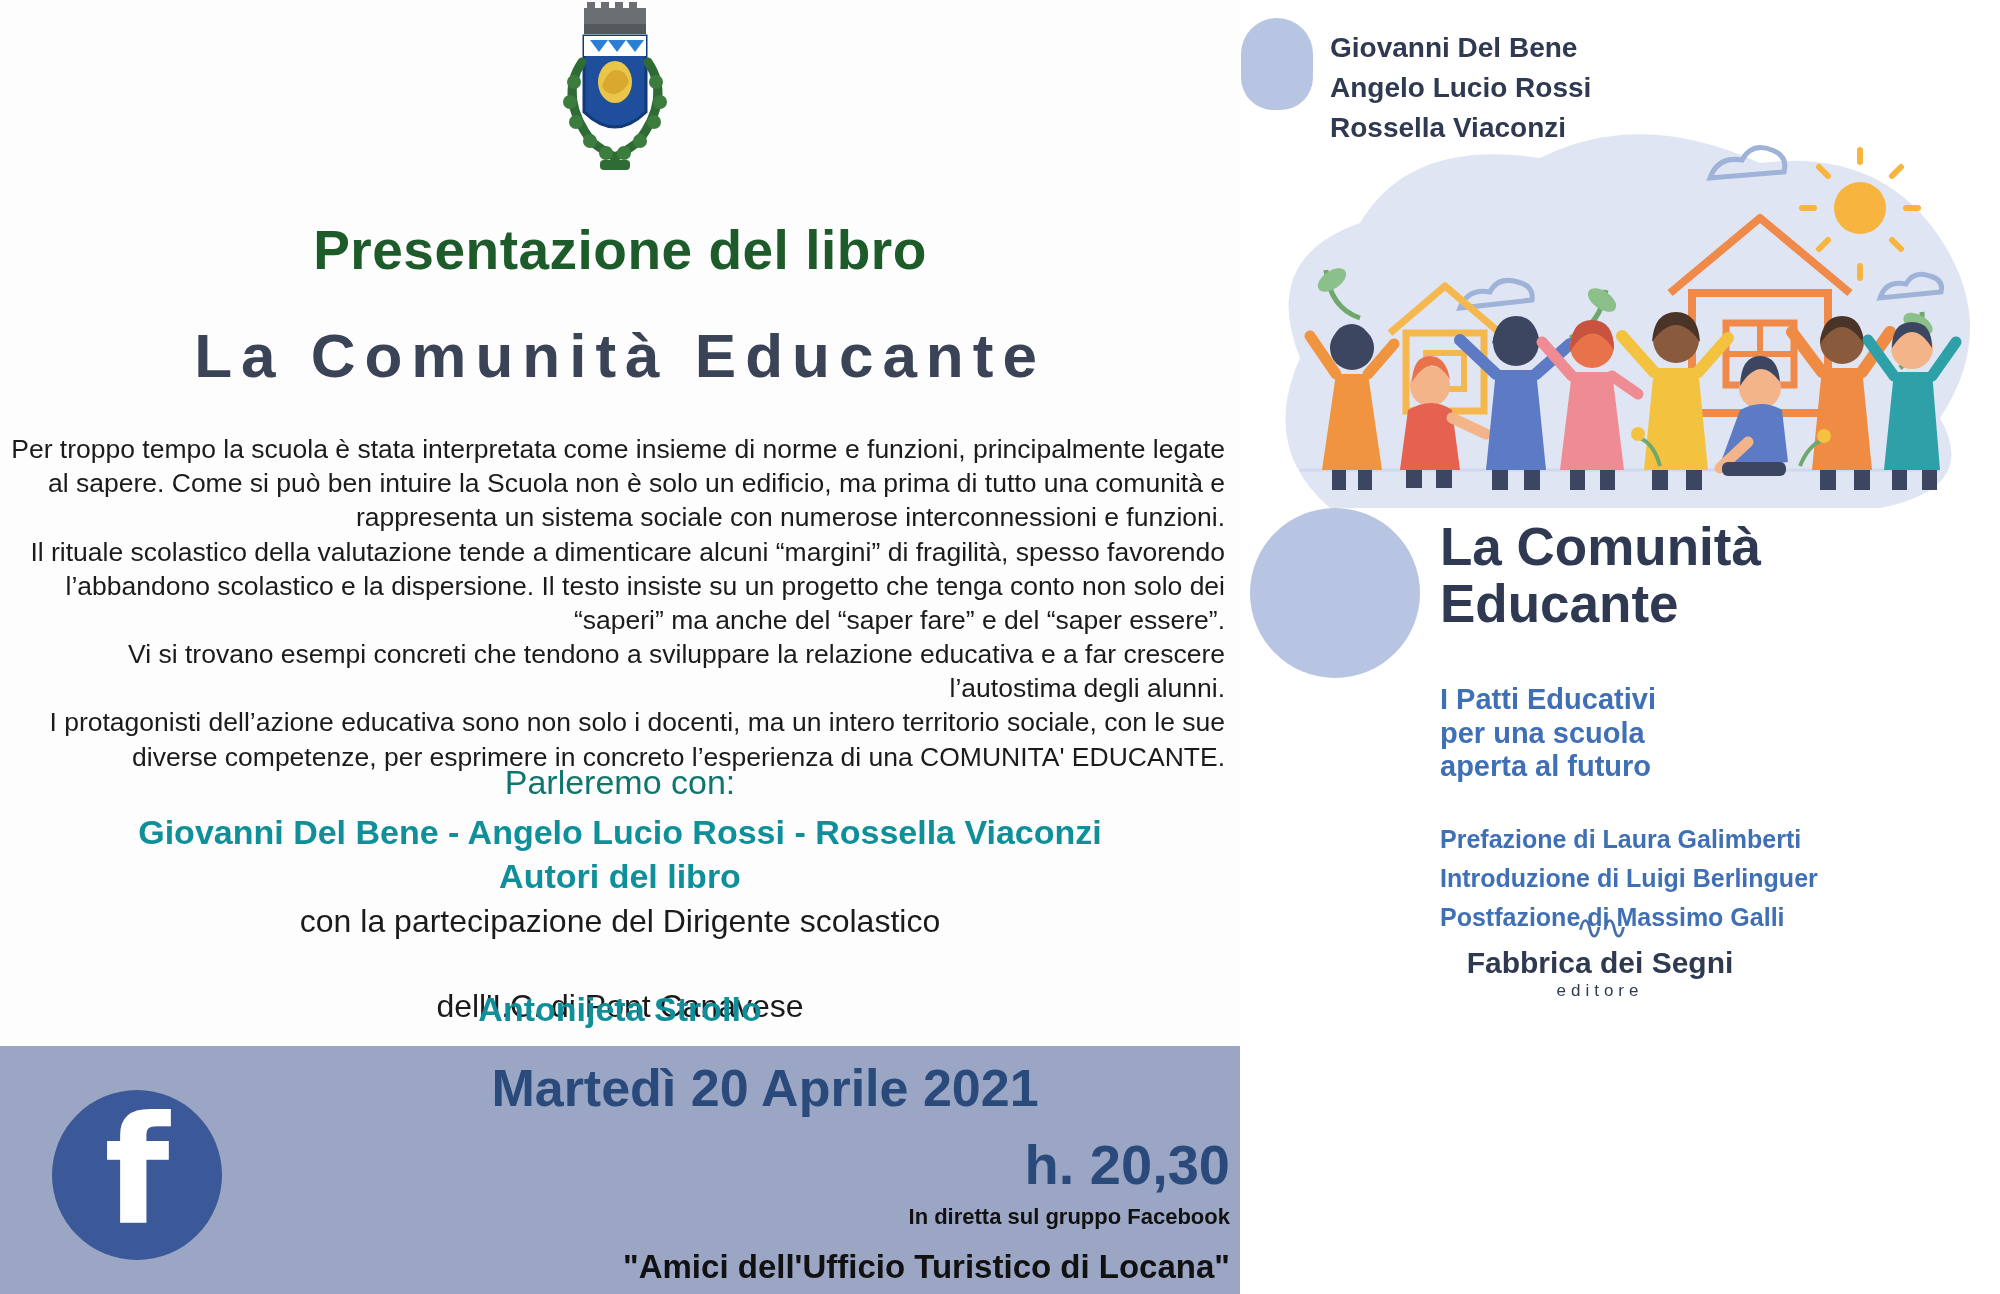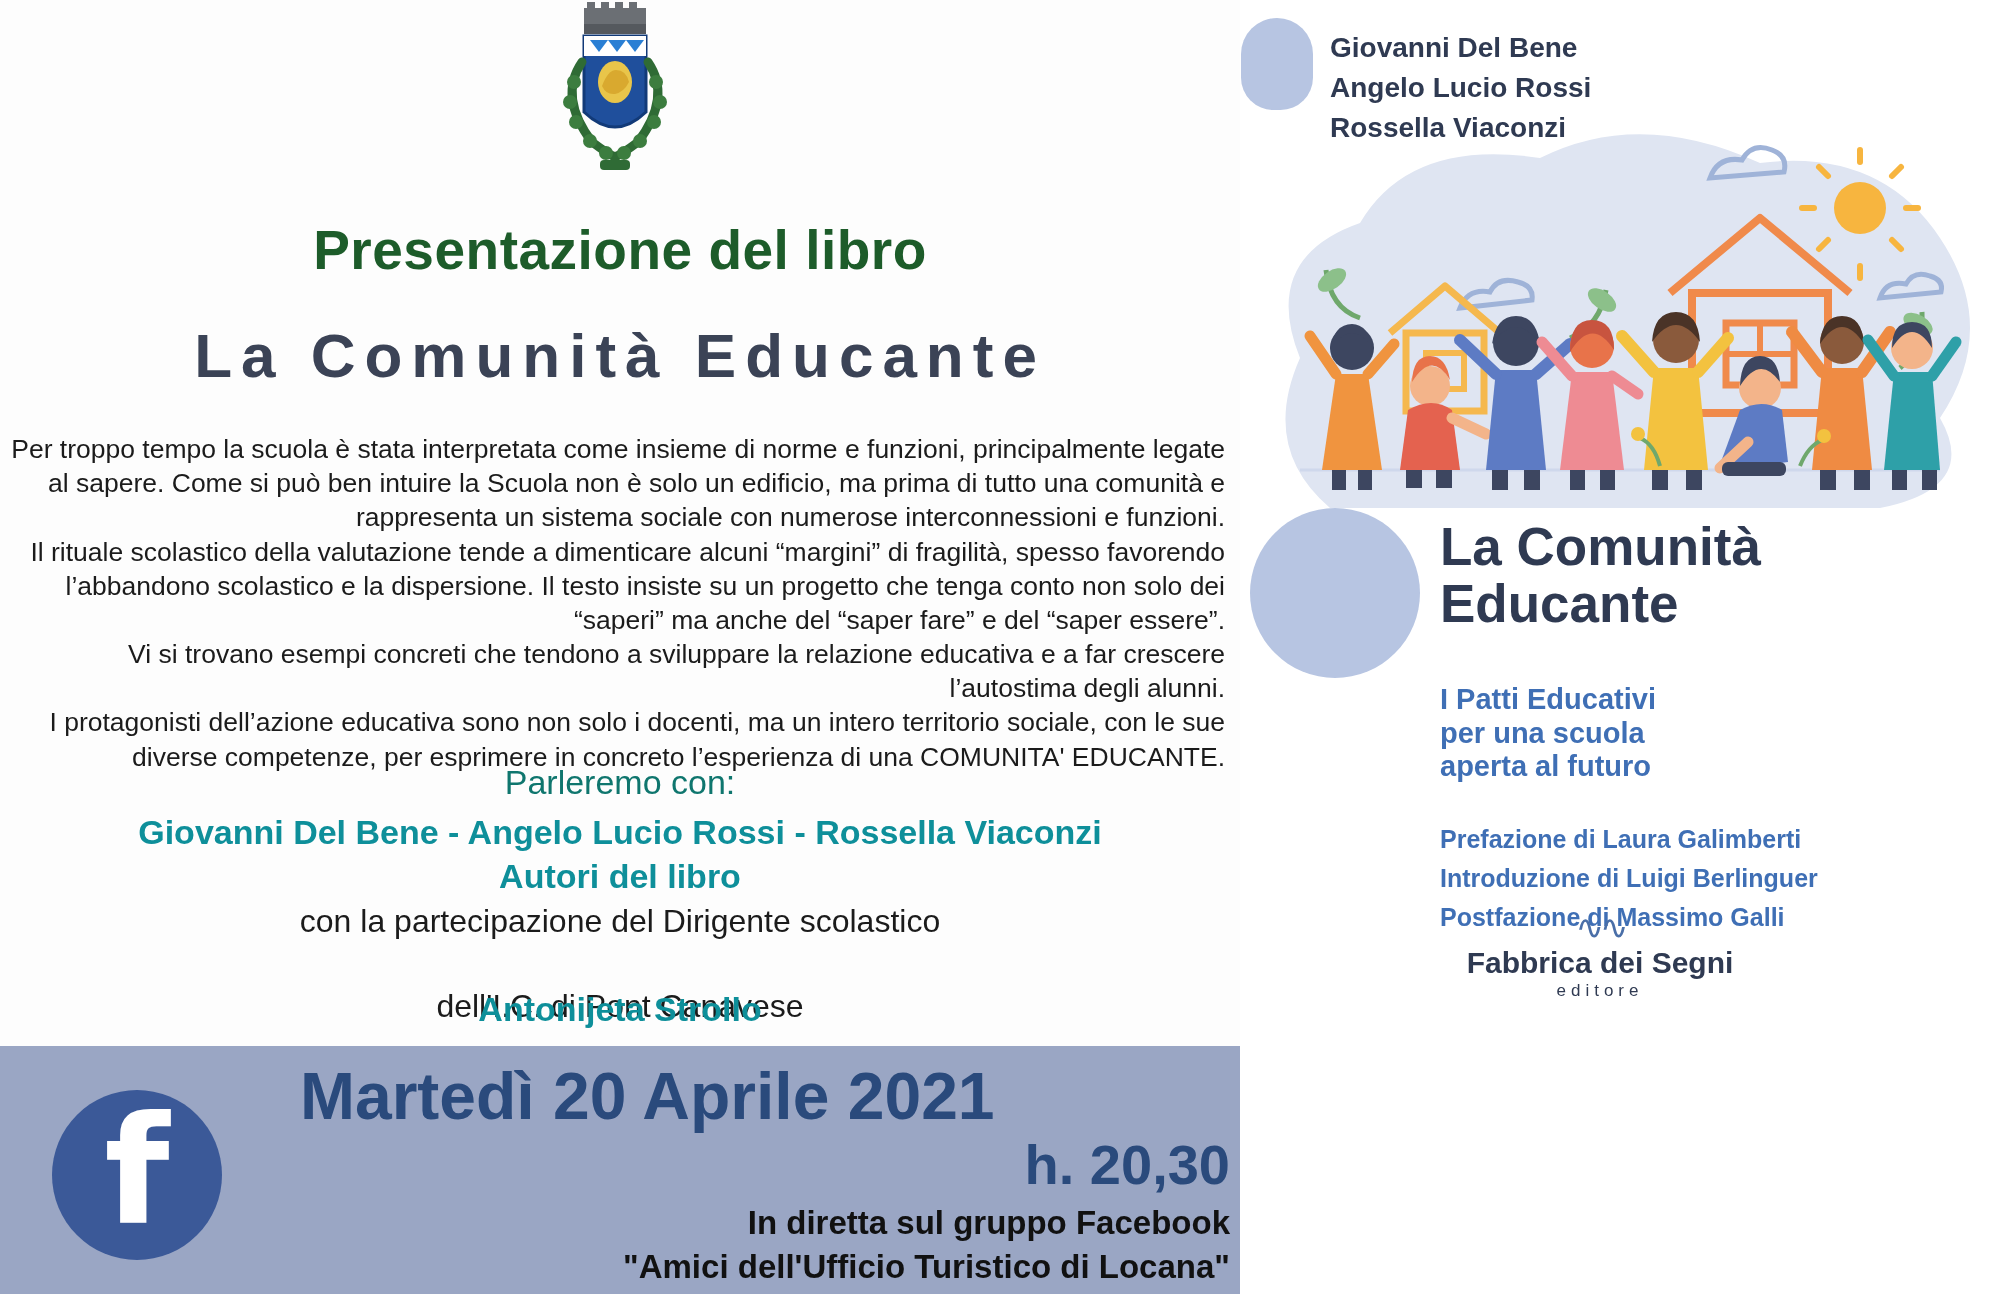--- a/index.html
+++ b/index.html
@@ -158,42 +158,42 @@
     font-weight: bold;
     line-height: 0.78;
     margin-top: -8px;
   }
 
   .date-line {
     position: absolute;
     left: 300px;
     width: 930px;
     top: 1058px;
-    text-align: left;
-    font-size: 66px;
+    text-align: center;
+    font-size: 52px;
     font-weight: bold;
     color: #2a4a7c;
   }
   .hour-line {
     position: absolute;
     left: 300px;
     width: 930px;
     top: 1132px;
     text-align: right;
     font-size: 56px;
     font-weight: bold;
     color: #2a4a7c;
   }
   .live-line {
     position: absolute;
     left: 300px;
     width: 930px;
     top: 1204px;
     text-align: right;
-    font-size: 33px;
+    font-size: 22px;
     font-weight: bold;
     color: #111111;
   }
   .group-line {
     position: absolute;
     left: 300px;
     width: 930px;
     top: 1248px;
     text-align: right;
     font-size: 33px;

